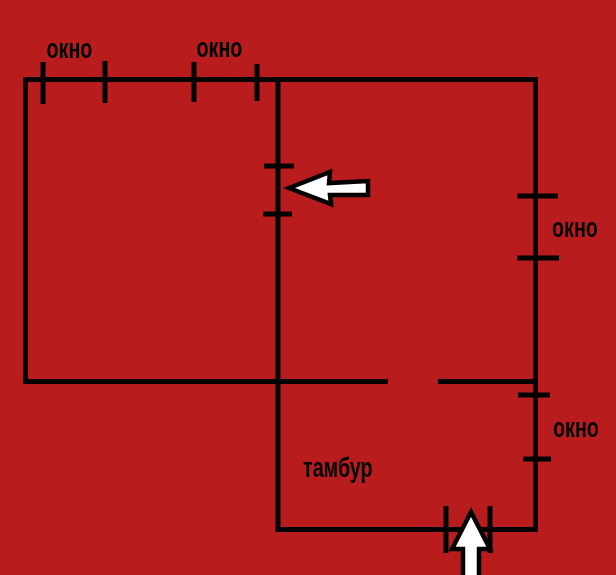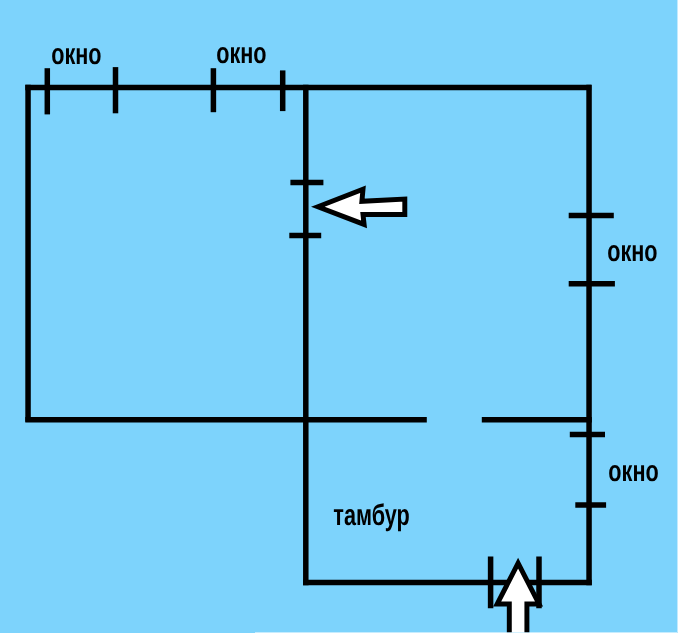--- a/index.html
+++ b/index.html
@@ -4,21 +4,21 @@
 <style>
   html, body {
     margin: 0;
     padding: 0;
     background: #ffffff;
   }
   .stage {
     position: relative;
     width: 616px;
     height: 575px;
-    background: #7dd3fc;
+    background: #b91c1c;
     overflow: hidden;
     font-family: "Liberation Sans", sans-serif;
   }
   svg text {
     font-family: "Liberation Sans", sans-serif;
     font-weight: bold;
     font-size: 27px;
   }
 </style>
 </head>

